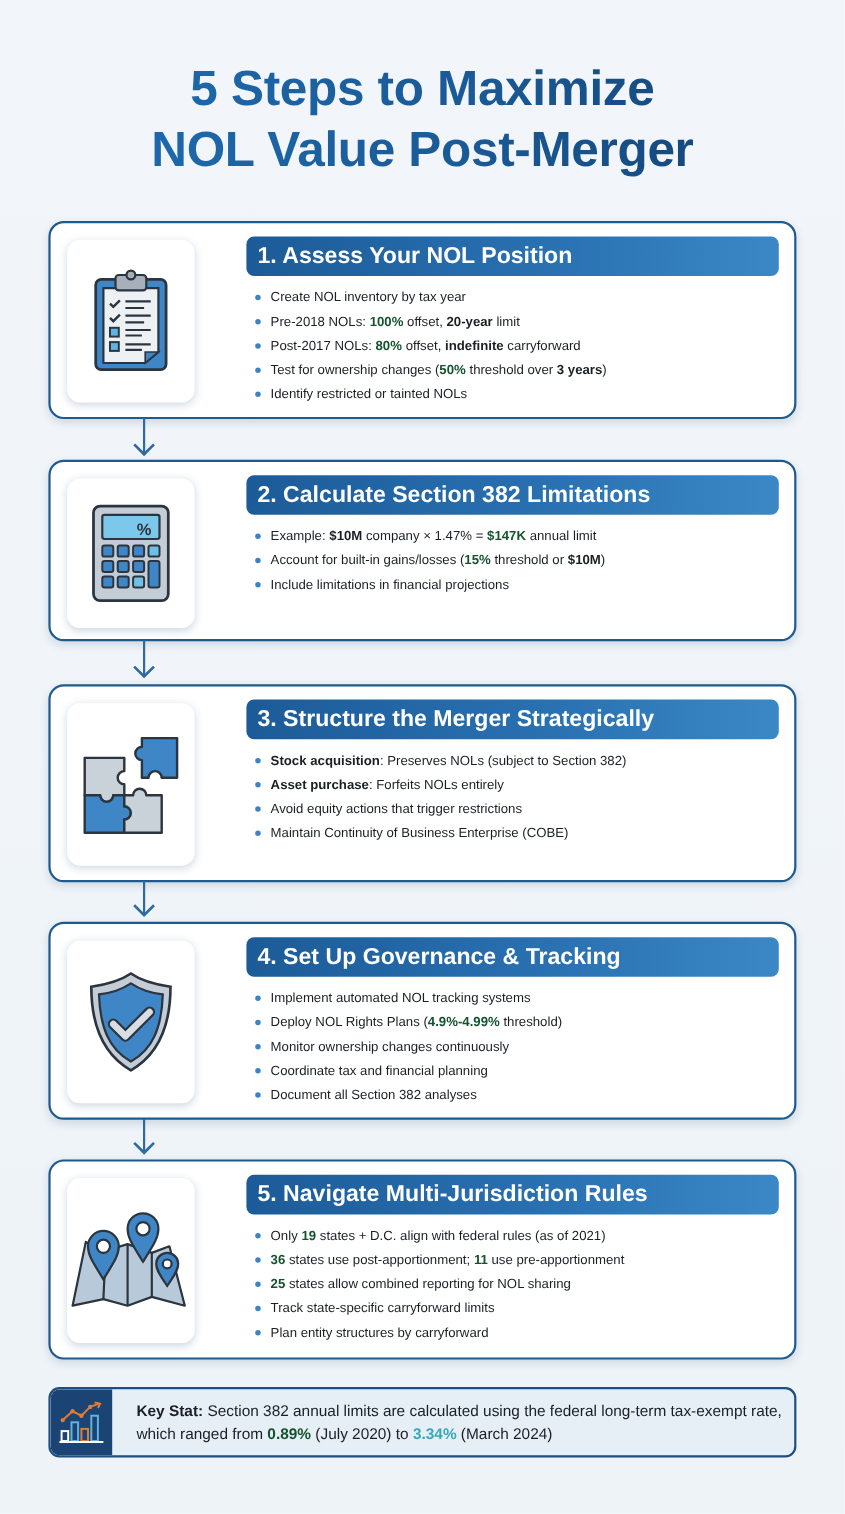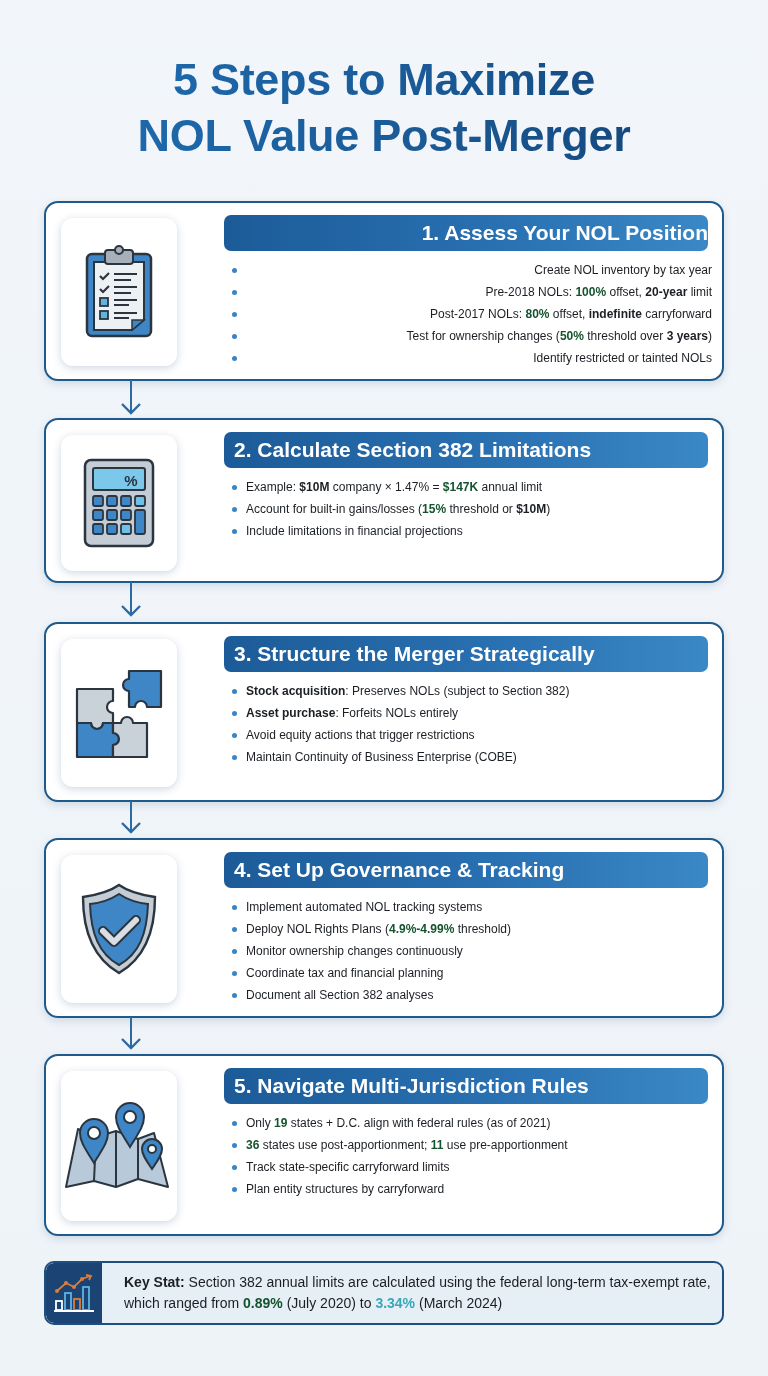--- a/index.html
+++ b/index.html
@@ -93,21 +93,21 @@
   }
 </style>
 </head>
 <body>
 
 <div class="title">
   <div>5 Steps to Maximize</div>
   <div>NOL Value Post-Merger</div>
 </div>
 
-<div class="card" style="top:201px;height:180px;text-align:right;">
+<div class="card" style="top:201px;height:180px;">
   <div class="icon-box" style="height:148px;">
     <svg width="72" height="96" viewBox="0 0 72 96">
       <rect x="4" y="10" width="64" height="82" rx="5" fill="#3f86c6" stroke="#2b3540" stroke-width="2.5"></rect>
       <path d="M11 18 H61 V76 L49 86 H11 Z" fill="#eef1f4" stroke="#2b3540" stroke-width="2"></path>
       <path d="M49 86 V76 H61 Z" fill="#3f86c6" stroke="#2b3540" stroke-width="1.5"></path>
       <rect x="22" y="6" width="28" height="14" rx="3" fill="#a7b0ba" stroke="#2b3540" stroke-width="2"></rect>
       <circle cx="36" cy="6" r="4" fill="#a7b0ba" stroke="#2b3540" stroke-width="2"></circle>
       <path d="M17 32 l3 3 l6 -6" fill="none" stroke="#2b3540" stroke-width="2.2"></path>
       <path d="M17 45 l3 3 l6 -6" fill="none" stroke="#2b3540" stroke-width="2.2"></path>
       <rect x="17" y="54" width="8" height="8" fill="#5fb4e0" stroke="#2b3540" stroke-width="1.8"></rect>
@@ -238,20 +238,21 @@
         <circle cx="66" cy="16" r="6" fill="#ffffff"></circle>
         <path d="M88 68 C81 58 78 53 78 48 a10 10 0 0 1 20 0 c0 5 -3 10 -10 20 Z" fill="#3f86c6"></path>
         <circle cx="88" cy="48" r="4" fill="#ffffff"></circle>
       </g>
     </svg>
   </div>
   <div class="step-header">5. Navigate Multi-Jurisdiction Rules</div>
   <ul class="bullets">
       <li><span>Only </span><span class="o">19</span><span> states + D.C. align with federal rules (as of 2021)</span></li>
       <li><span class="o">36</span><span> states use post-apportionment; </span><span class="o">11</span><span> use pre-apportionment</span></li>
+      <li><span class="o">25</span><span> states allow combined reporting for NOL sharing</span></li>
       <li><span>Track state-specific carryforward limits</span></li>
       <li><span>Plan entity structures by carryforward</span></li>
     </ul>
 </div>
 
 <div class="keystat">
   <div class="keystat-icon">
     <svg width="44" height="40" viewBox="0 0 44 40">
       <g fill="none" stroke-width="1.8">
         <rect x="4" y="28" width="6" height="9" stroke="#ffffff"></rect>

